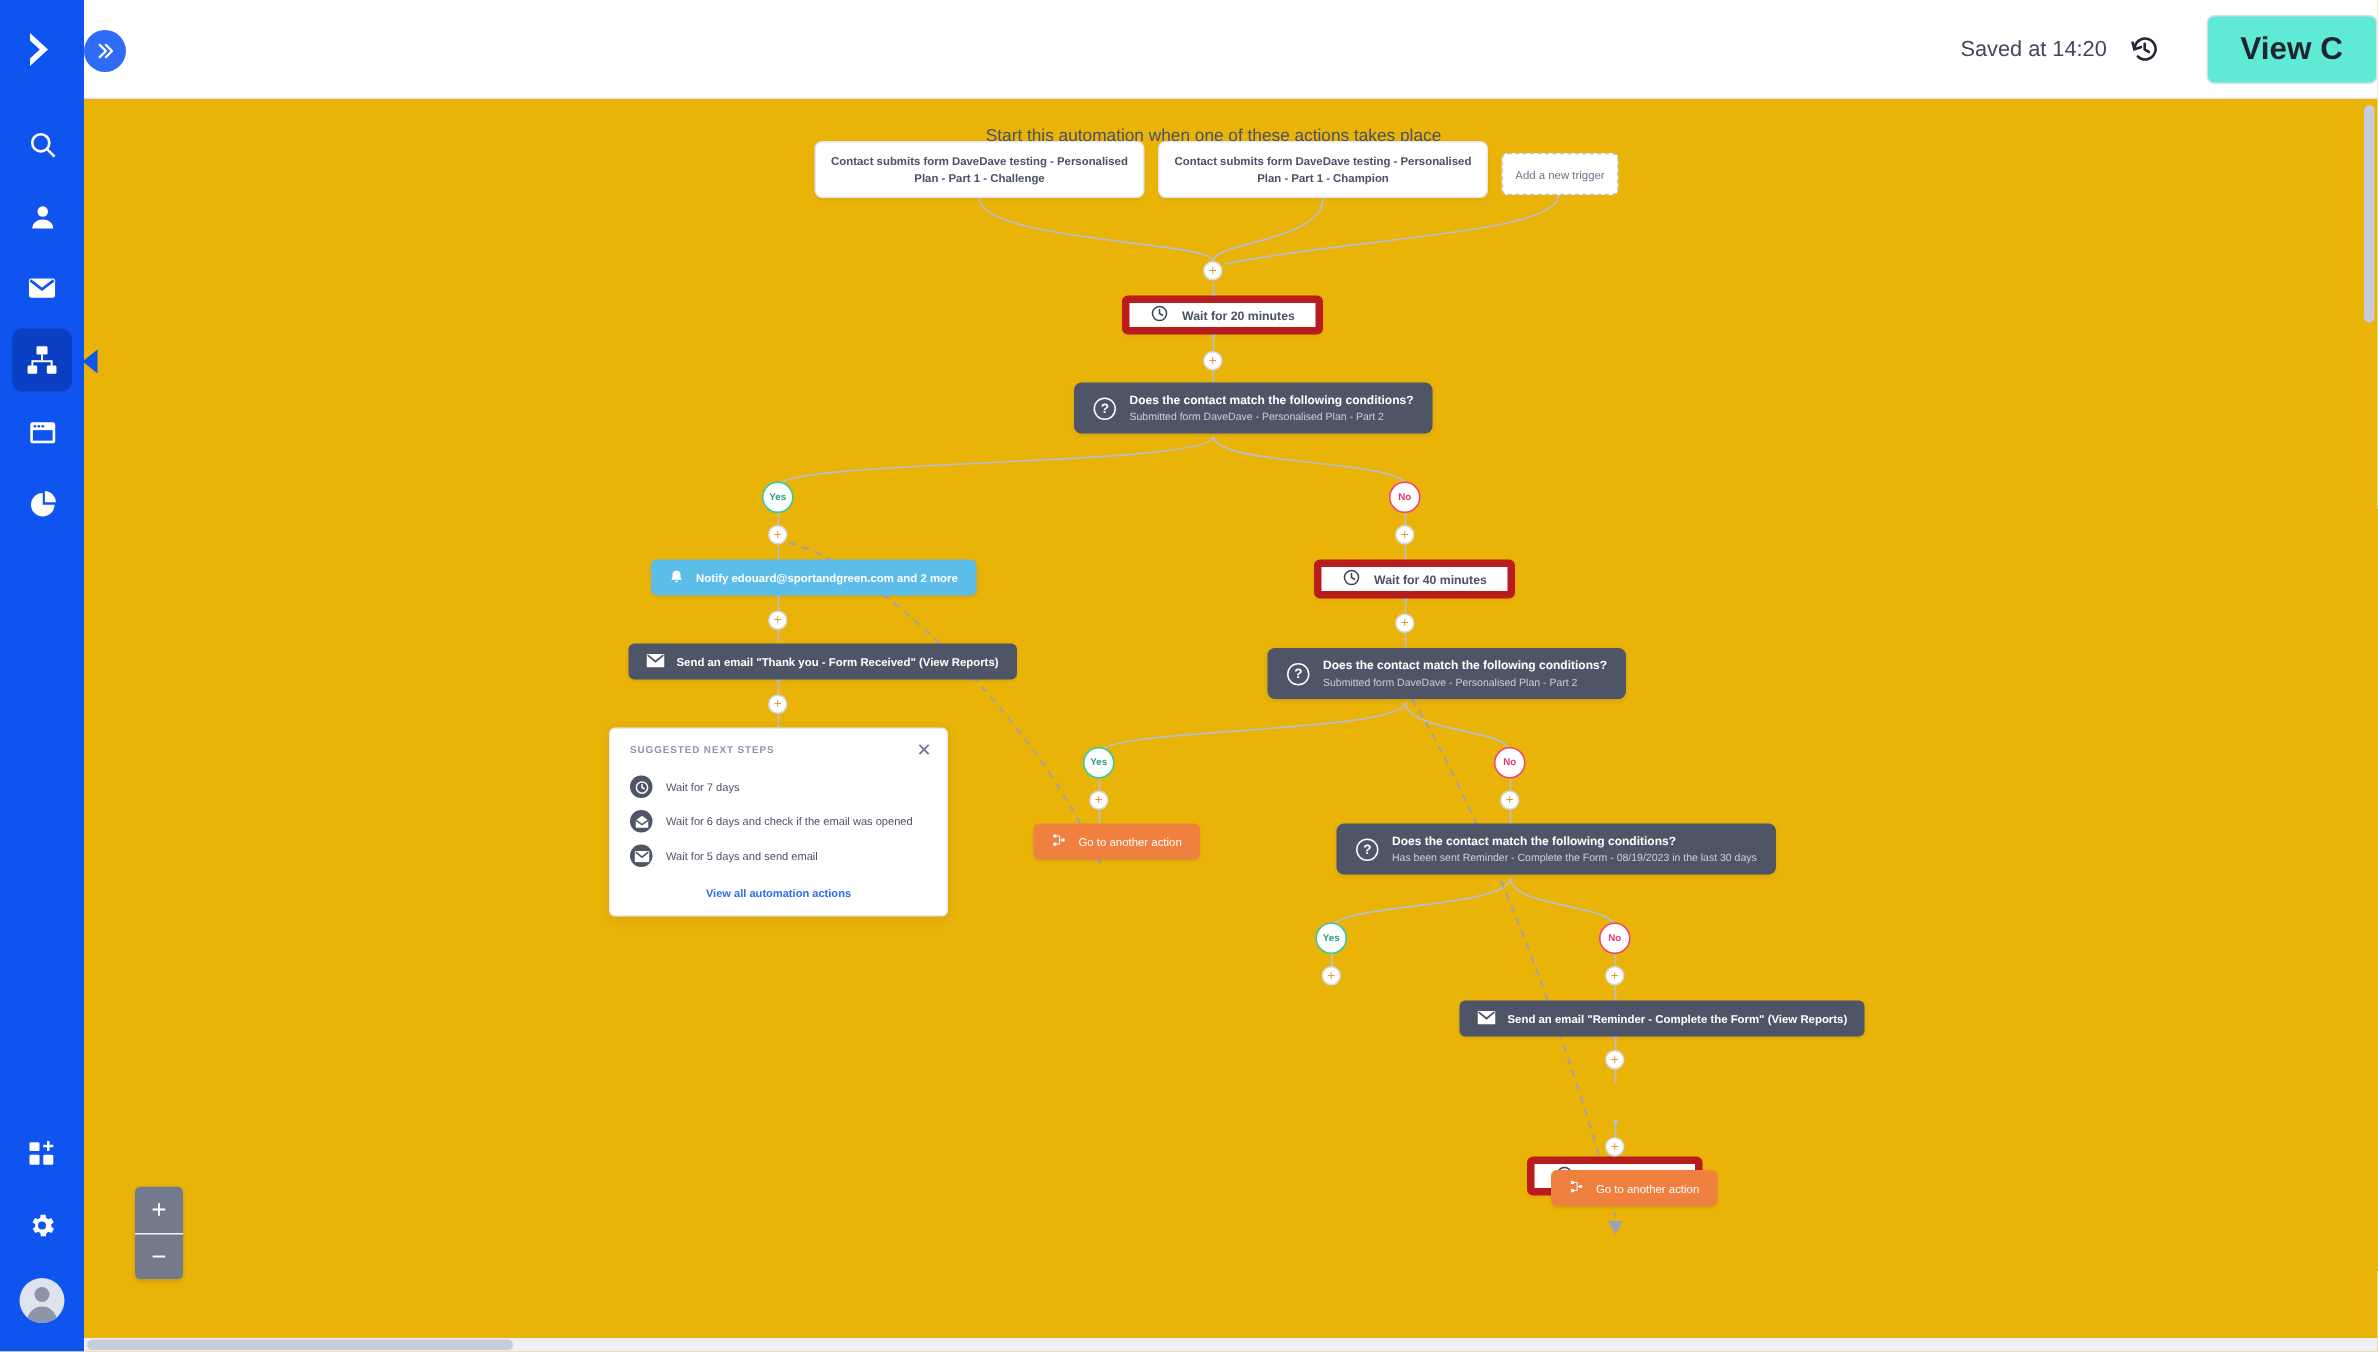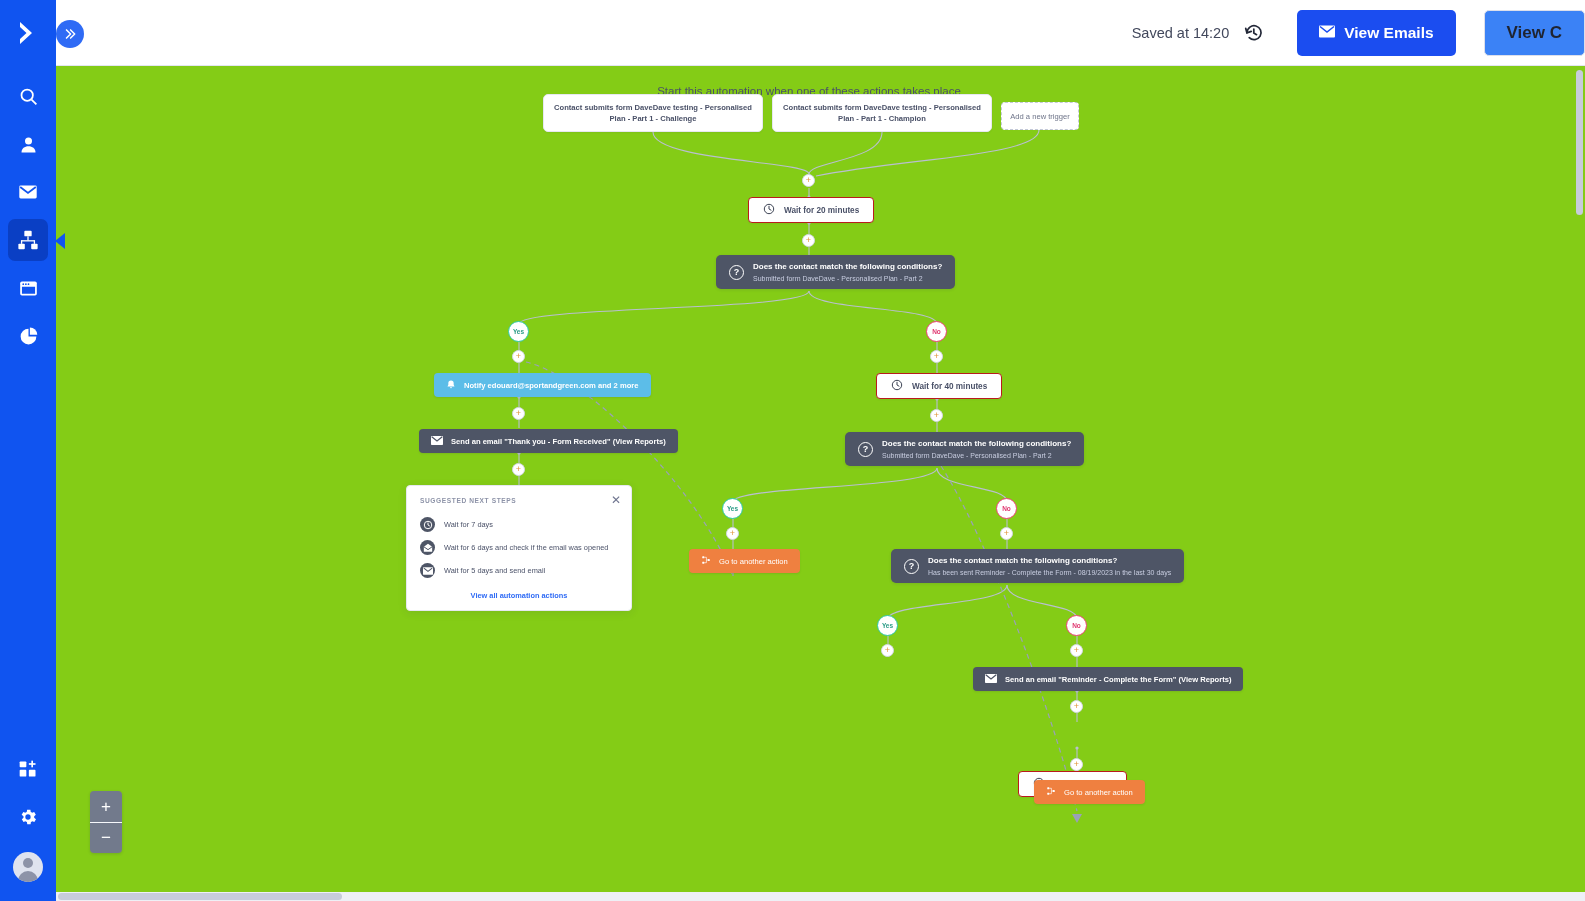--- a/index.html
+++ b/index.html
@@ -80,31 +80,31 @@
   }
   .btn-primary {
     margin-left: 30px; height: 46px; padding: 0 22px;
     background: #1b4df0; color: #fff; border-radius: 5px;
     display: flex; align-items: center; gap: 9px;
     font-size: 15.5px; font-weight: bold; cursor: pointer;
     white-space: nowrap;
   }
   .btn-outline {
     margin-left: 28px; height: 46px; padding: 0 22px;
-    background: #3b82f6; color: #1f2431;
+    background: #5eead4; color: #1f2431;
     border: 1px solid #dcdfeb; border-radius: 5px;
     display: flex; align-items: center;
-    font-size: 17px; font-weight: bold; cursor: pointer;
+    font-size: 21px; font-weight: bold; cursor: pointer;
     white-space: nowrap;
   }
 
   
   .canvas {
     position: absolute; left: 56px; top: 66px;
-    width: 1529px; height: 835px; background: #84cc16; overflow: hidden;
+    width: 1529px; height: 835px; background: #eab308; overflow: hidden;
   }
   .canvas-inner { position: absolute; left: 0; top: 0; width: 1520px; height: 820px; }
   svg.wires { position: absolute; left: 0; top: 0; width: 1520px; height: 820px; }
 
   .node { position: absolute; }
 
   .hint {
     position: absolute; font-size: 11.5px; color: #4f5costs; color: #4a5168;
     white-space: nowrap;
   }
@@ -117,21 +117,21 @@
     font-size: 7.6px; font-weight: bold; color: #4a5168; line-height: 1.5;
     cursor: pointer;
   }
   .trigger-add {
     background: #fff; border: 1px dashed #c3c8d8; border-radius: 4px;
     display: flex; align-items: center; justify-content: center;
     font-size: 7.6px; color: #6e7489; cursor: pointer;
   }
 
   .wait-box {
-    background: #fff; border: 1px solid #b91c1c; border-radius: 4px;
+    background: #fff; border: 5px solid #b91c1c; border-radius: 4px;
     box-shadow: 0 1px 2px rgba(30,40,80,.06);
     display: flex; align-items: center; gap: 9px;
     padding: 0 14px; height: 26px;
     font-size: 8.2px; font-weight: bold; color: #4a5168; cursor: pointer;
   }
 
   .cond-box {
     background: #4e5566; border-radius: 5px;
     display: flex; align-items: center; gap: 9px;
     padding: 7px 13px; cursor: pointer;
@@ -332,29 +332,20 @@
   <div class="header">
     <div class="header-right">
       <span class="saved-text">Saved at 14:20</span>
       <span class="history-btn">
         <svg width="22" height="22" viewBox="0 0 24 24" fill="none" stroke="#232838" stroke-width="1.9" stroke-linecap="round">
             <path d="M4.5 11.5a7.6 7.6 0 1 1 2.3 5.6"></path>
             <polyline points="3,7 4.3,11.8 9,10.3" fill="none"></polyline>
             <polyline points="11.8,7.8 11.8,12 14.8,13.8"></polyline>
           </svg>
       </span>
-      <div class="btn-primary">
-        <span>
-          <svg width="16" height="13" viewBox="0 0 24 18" fill="#fff">
-              <rect x="0" y="0" width="24" height="18" rx="1.5"></rect>
-              <path d="M1.5 1.5 L12 10 L22.5 1.5" stroke="#1b4df0" stroke-width="2.2" fill="none"></path>
-            </svg>
-        </span>
-        <span>View Emails</span>
-      </div>
       <div class="btn-outline">
         <span>View C</span>
       </div>
     </div>
   </div>
 
   <div class="canvas">
     <div class="canvas-inner">
 
       <svg class="wires">

